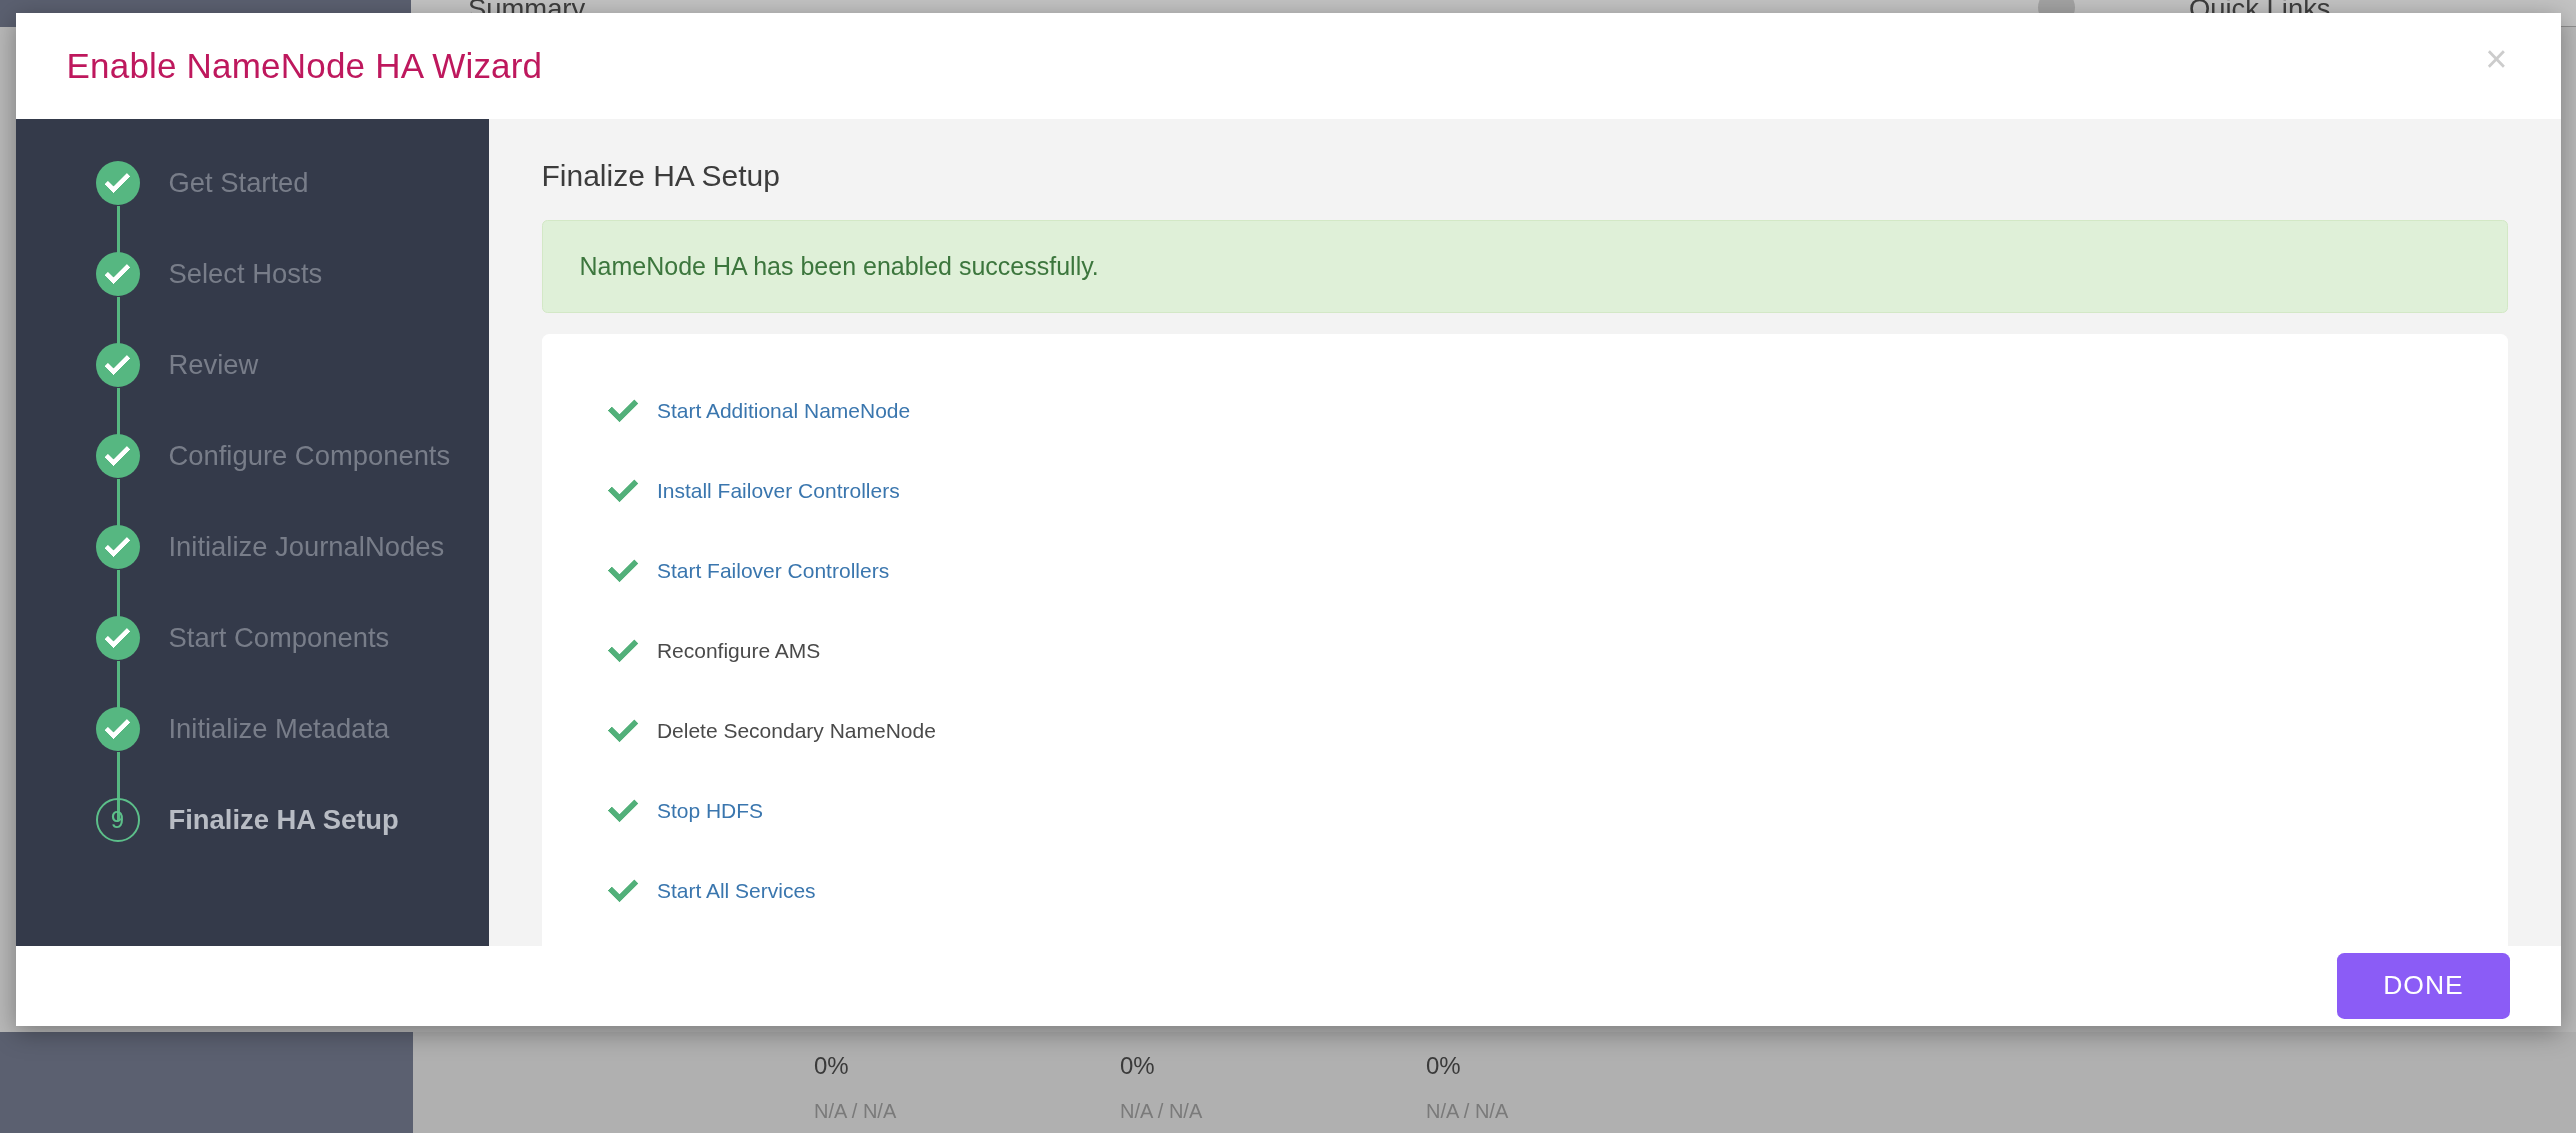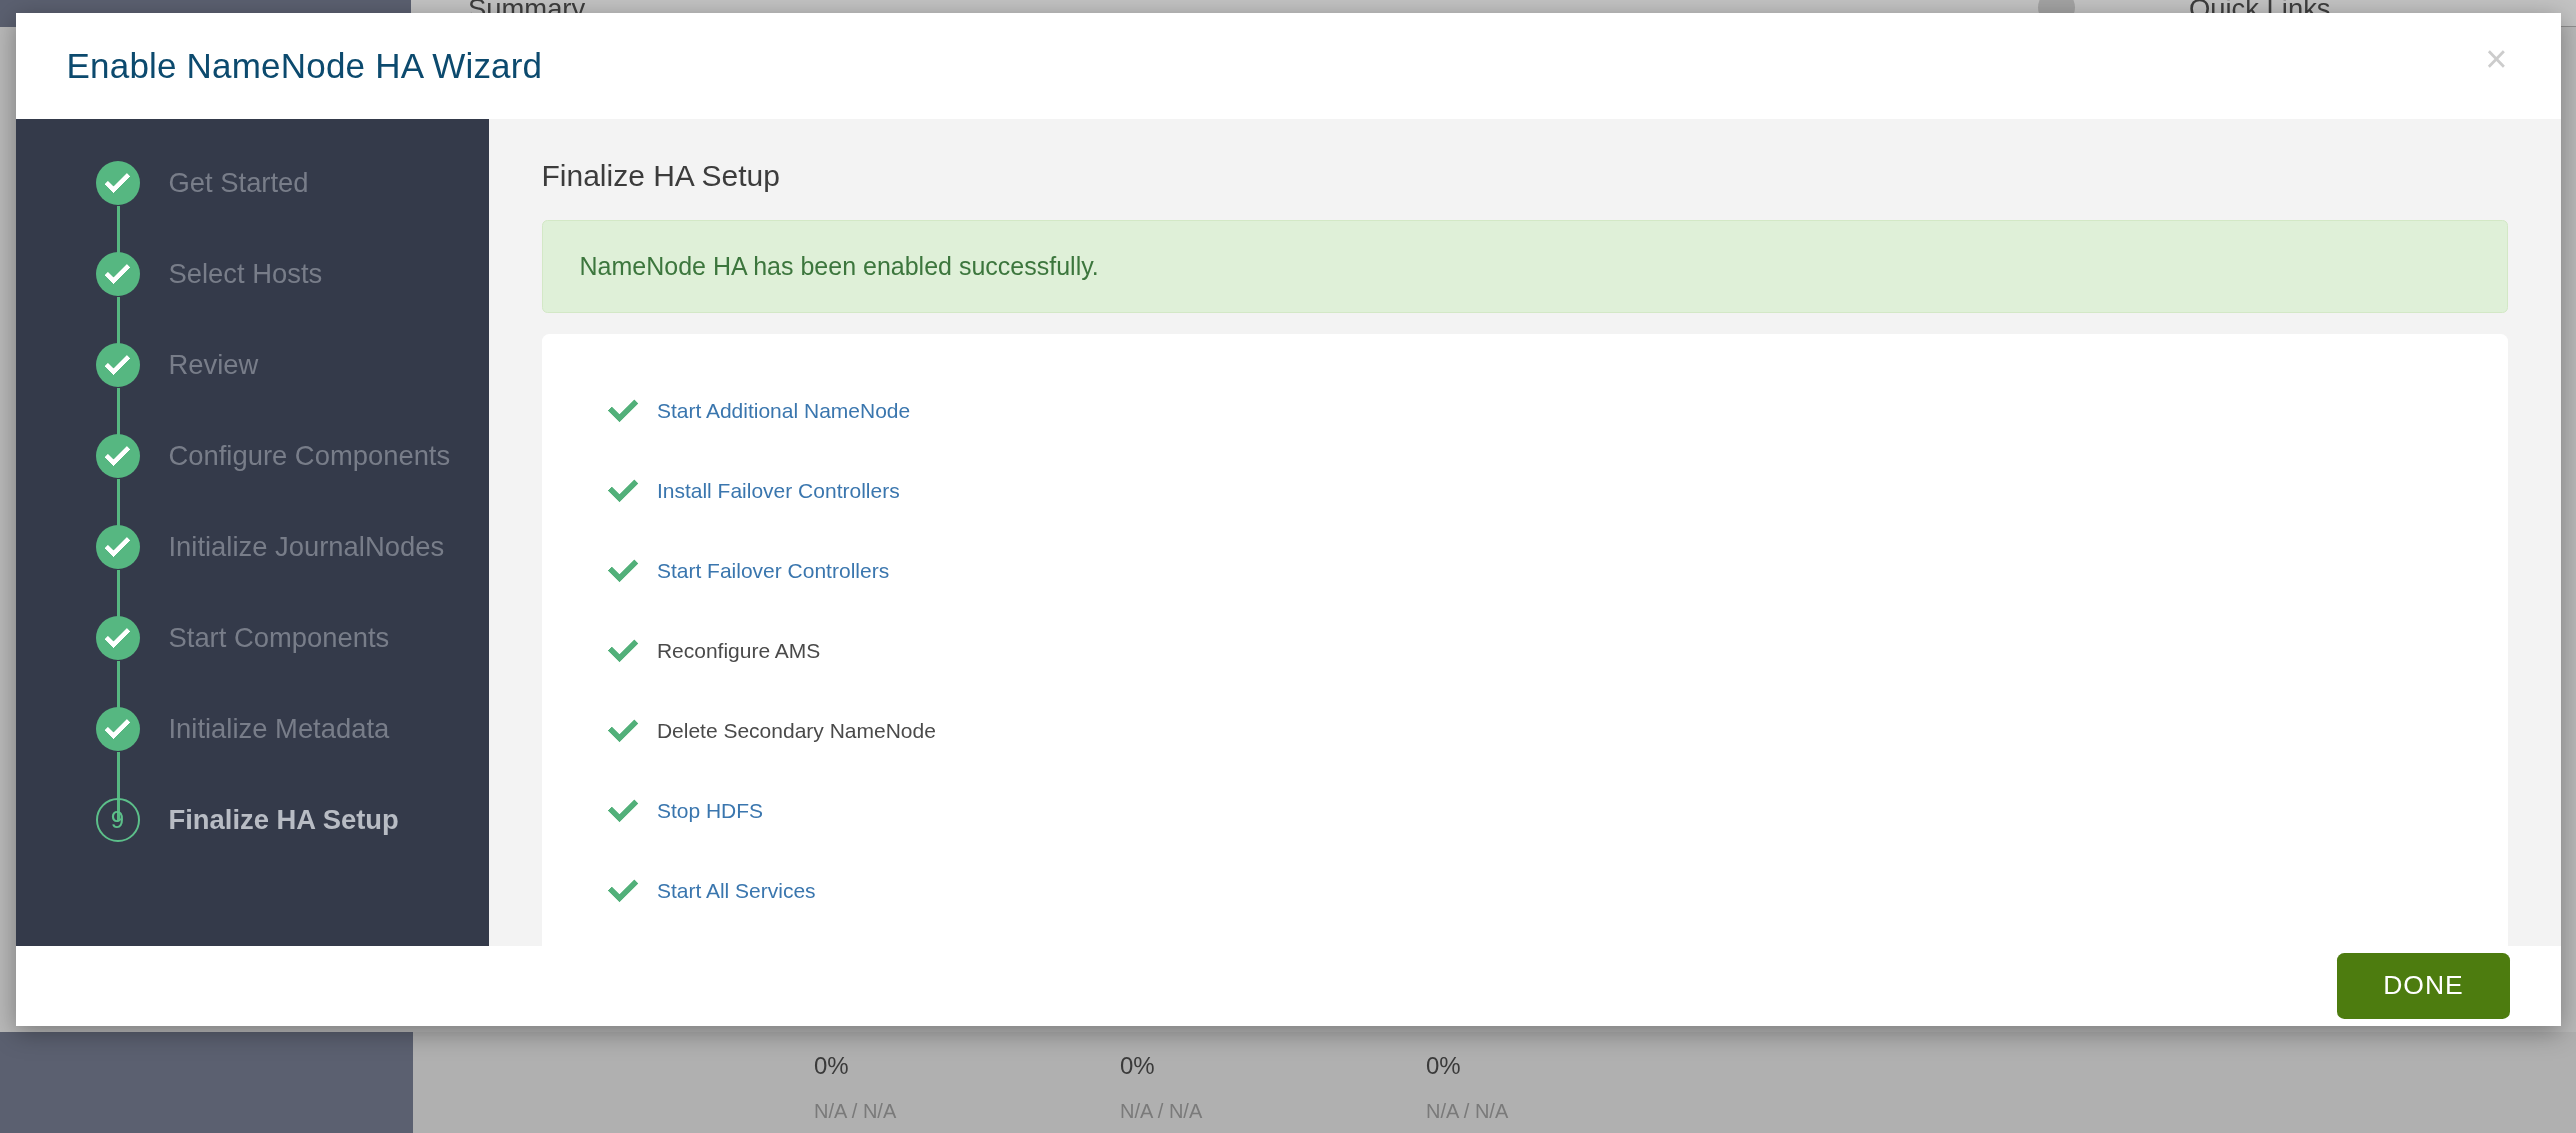--- a/index.html
+++ b/index.html
@@ -89,21 +89,21 @@
     height: 106px;
     flex: 0 0 106px;
     position: relative;
     display: flex;
     align-items: center;
     padding: 0 51px;
     background: #ffffff;
   }
   .modal-title {
     font-size: 35px;
-    color: #0c4a6e;
+    color: #be185d;
     font-weight: normal;
     letter-spacing: 0.2px;
   }
   .modal-close {
     position: absolute;
     right: 42px;
     top: 20px;
     font-size: 38px;
     line-height: 1;
     color: #cccccc;
@@ -234,21 +234,21 @@
   
   .modal-footer {
     flex: 0 0 80px;
     background: #ffffff;
     display: flex;
     align-items: center;
     justify-content: flex-end;
     padding-right: 51px;
   }
   .btn-done {
-    background: #4d7c0f;
+    background: #8b5cf6;
     color: #ffffff;
     border: none;
     border-radius: 7.3px;
     font-size: 26.5px;
     letter-spacing: 0.9px;
     padding: 17.4px 46px;
     cursor: pointer;
     font-family: "Liberation Sans", sans-serif;
   }
 </style>

